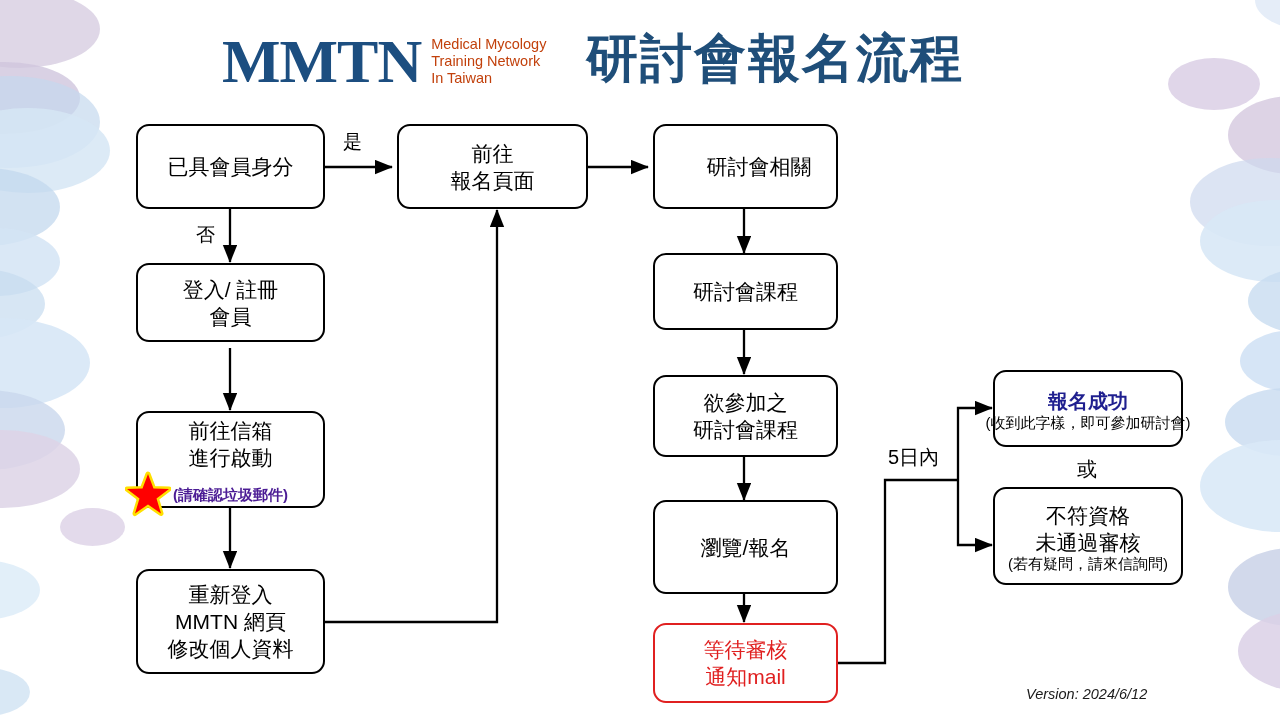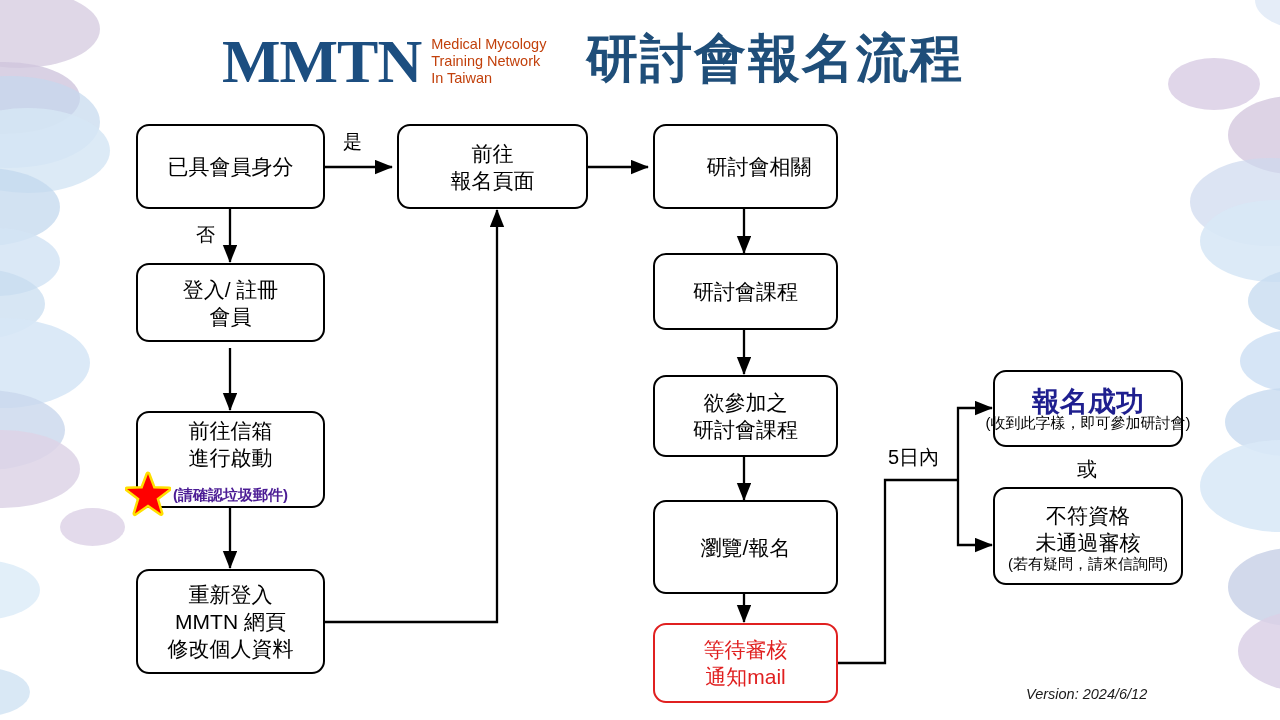--- a/index.html
+++ b/index.html
@@ -55,21 +55,21 @@
     font-size:21px;
     line-height:27px;
   }
   .node .ln{display:block;white-space:nowrap;}
   .node.red{border-color:#E02020;color:#E02020;}
   .node .note{
     font-size:15px;line-height:15px;white-space:nowrap;font-weight:bold;
   }
   .node .note.redtxt{color:#4c1d95;margin-top:16px;}
   .node .note.plain{font-weight:normal;}
-  .node .hl{color:#1F1F8F;font-weight:bold;font-size:28px;line-height:27px;}
+  .node .hl{color:#1F1F8F;font-weight:bold;font-size:20px;line-height:27px;}
 
   
   .edge-label{
     position:absolute;font-size:19px;line-height:22px;color:#000;white-space:nowrap;
   }
 
   
   .conn{position:absolute;left:0;top:0;width:1280px;height:720px;}
 
   

